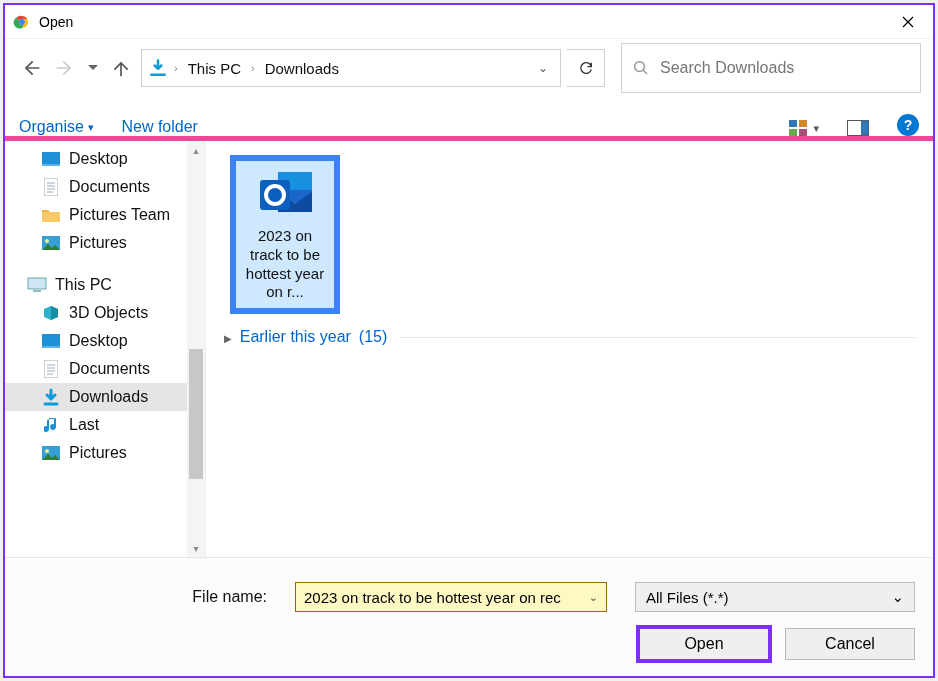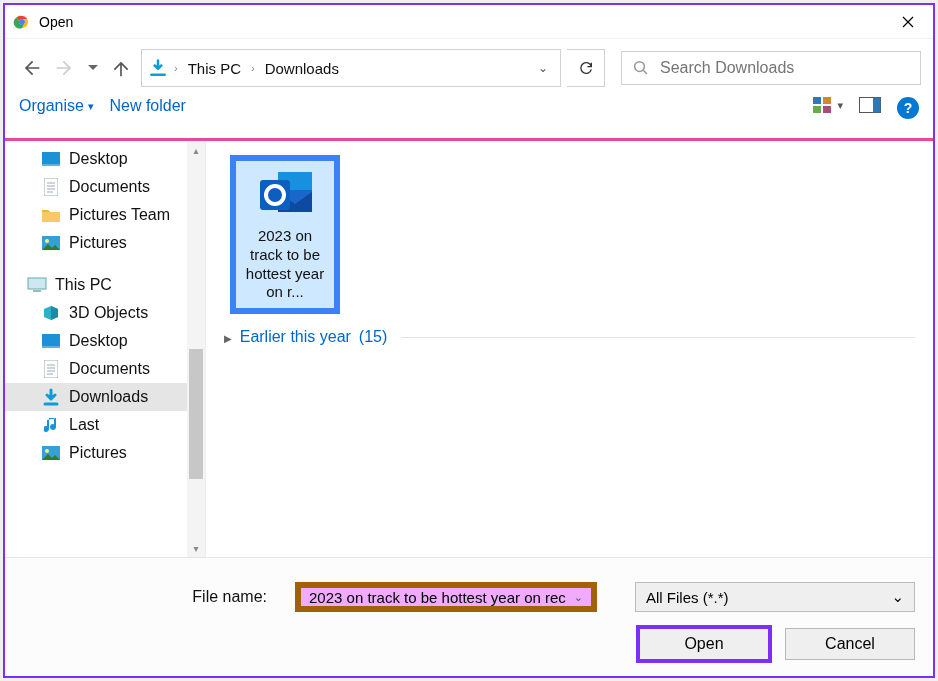--- a/index.html
+++ b/index.html
@@ -72,40 +72,40 @@
     .address .flex { flex:1; }
     .address .dd { color:#555; font-size:12px; padding:4px 6px;}
     .refresh {
       width: 38px; height: 38px;
       border: 1px solid #d0d0d0;
       border-left: none;
       display: flex; align-items:center; justify-content:center;
       color:#333;
     }
     .searchbox {
-      width: 300px; height: 34px;
+      width: 300px; height: 50px;
       border: 1px solid #d0d0d0;
       display: flex; align-items: center;
       padding: 0 10px; gap:10px;
       color:#888;
       margin-left: 10px;
       justify-content: center;
     }
     .searchbox input {
       border:none; outline:none; flex:1;
       font-size:16px; color:#555;
       background:transparent;
     }
     
     .toolbar {
       height: 44px;
-      display:flex; align-items:flex-start;
+      display:flex; align-items:flex-end;
       padding: 0 14px;
-      border-bottom: 3px solid #ec4899;
-      gap: 16px;
+      border-bottom: 5px solid #ec4899;
+      gap: 28px;
       font-size:16px;
     }
     .toolbar .link { color:#0066cc; display:flex; align-items:center; gap:4px;}
     .toolbar .flex{flex:1;}
     .toolbar .tbtn { display:flex; align-items:center; gap:4px; color:#333;}
     .help-icon{
       width:22px;height:22px;border-radius:50%;
       background:#0078d4;color:#fff;
       display:flex;align-items:center;justify-content:center;
       font-size:14px;font-weight:bold;
@@ -175,32 +175,31 @@
     .footer{
       padding: 24px 18px 16px 18px;
       background:#fcfcfc;
     }
     .fn-row{
       display:flex; align-items:center; gap:28px;
       margin-bottom: 16px;
     }
     .fn-row .lbl{ width: 244px; text-align:right; font-size:16px; color:#111;}
     .fn-row .combo{
-      flex:1; height:30px; border:6px solid #a16207;
+      flex:1; height:30px; border:1px solid #a16207;
       display:flex; align-items:center; padding:0 8px;
-      background:#f0abfc; justify-content:space-between;
+      background:#fef9c3; justify-content:space-between;
       font-size:15px;
     }
     .fn-row .combo .dd{font-size:11px;color:#555;}
     .type-combo{
       width:280px; height:30px; border:1px solid #bcbcbc;
       background:#efefef; display:flex;align-items:center;
       padding:0 10px; justify-content:space-between;
       font-size:15px;
-      margin-left:10px;
     }
     .btn-row{
       display:flex; justify-content:flex-end; gap:16px;
     }
     .btn{
       width:130px; height:32px;
       border:1px solid #b8b8b8; background:#efefef;
       display:flex;align-items:center;justify-content:center;
       font-size:16px;
     }

